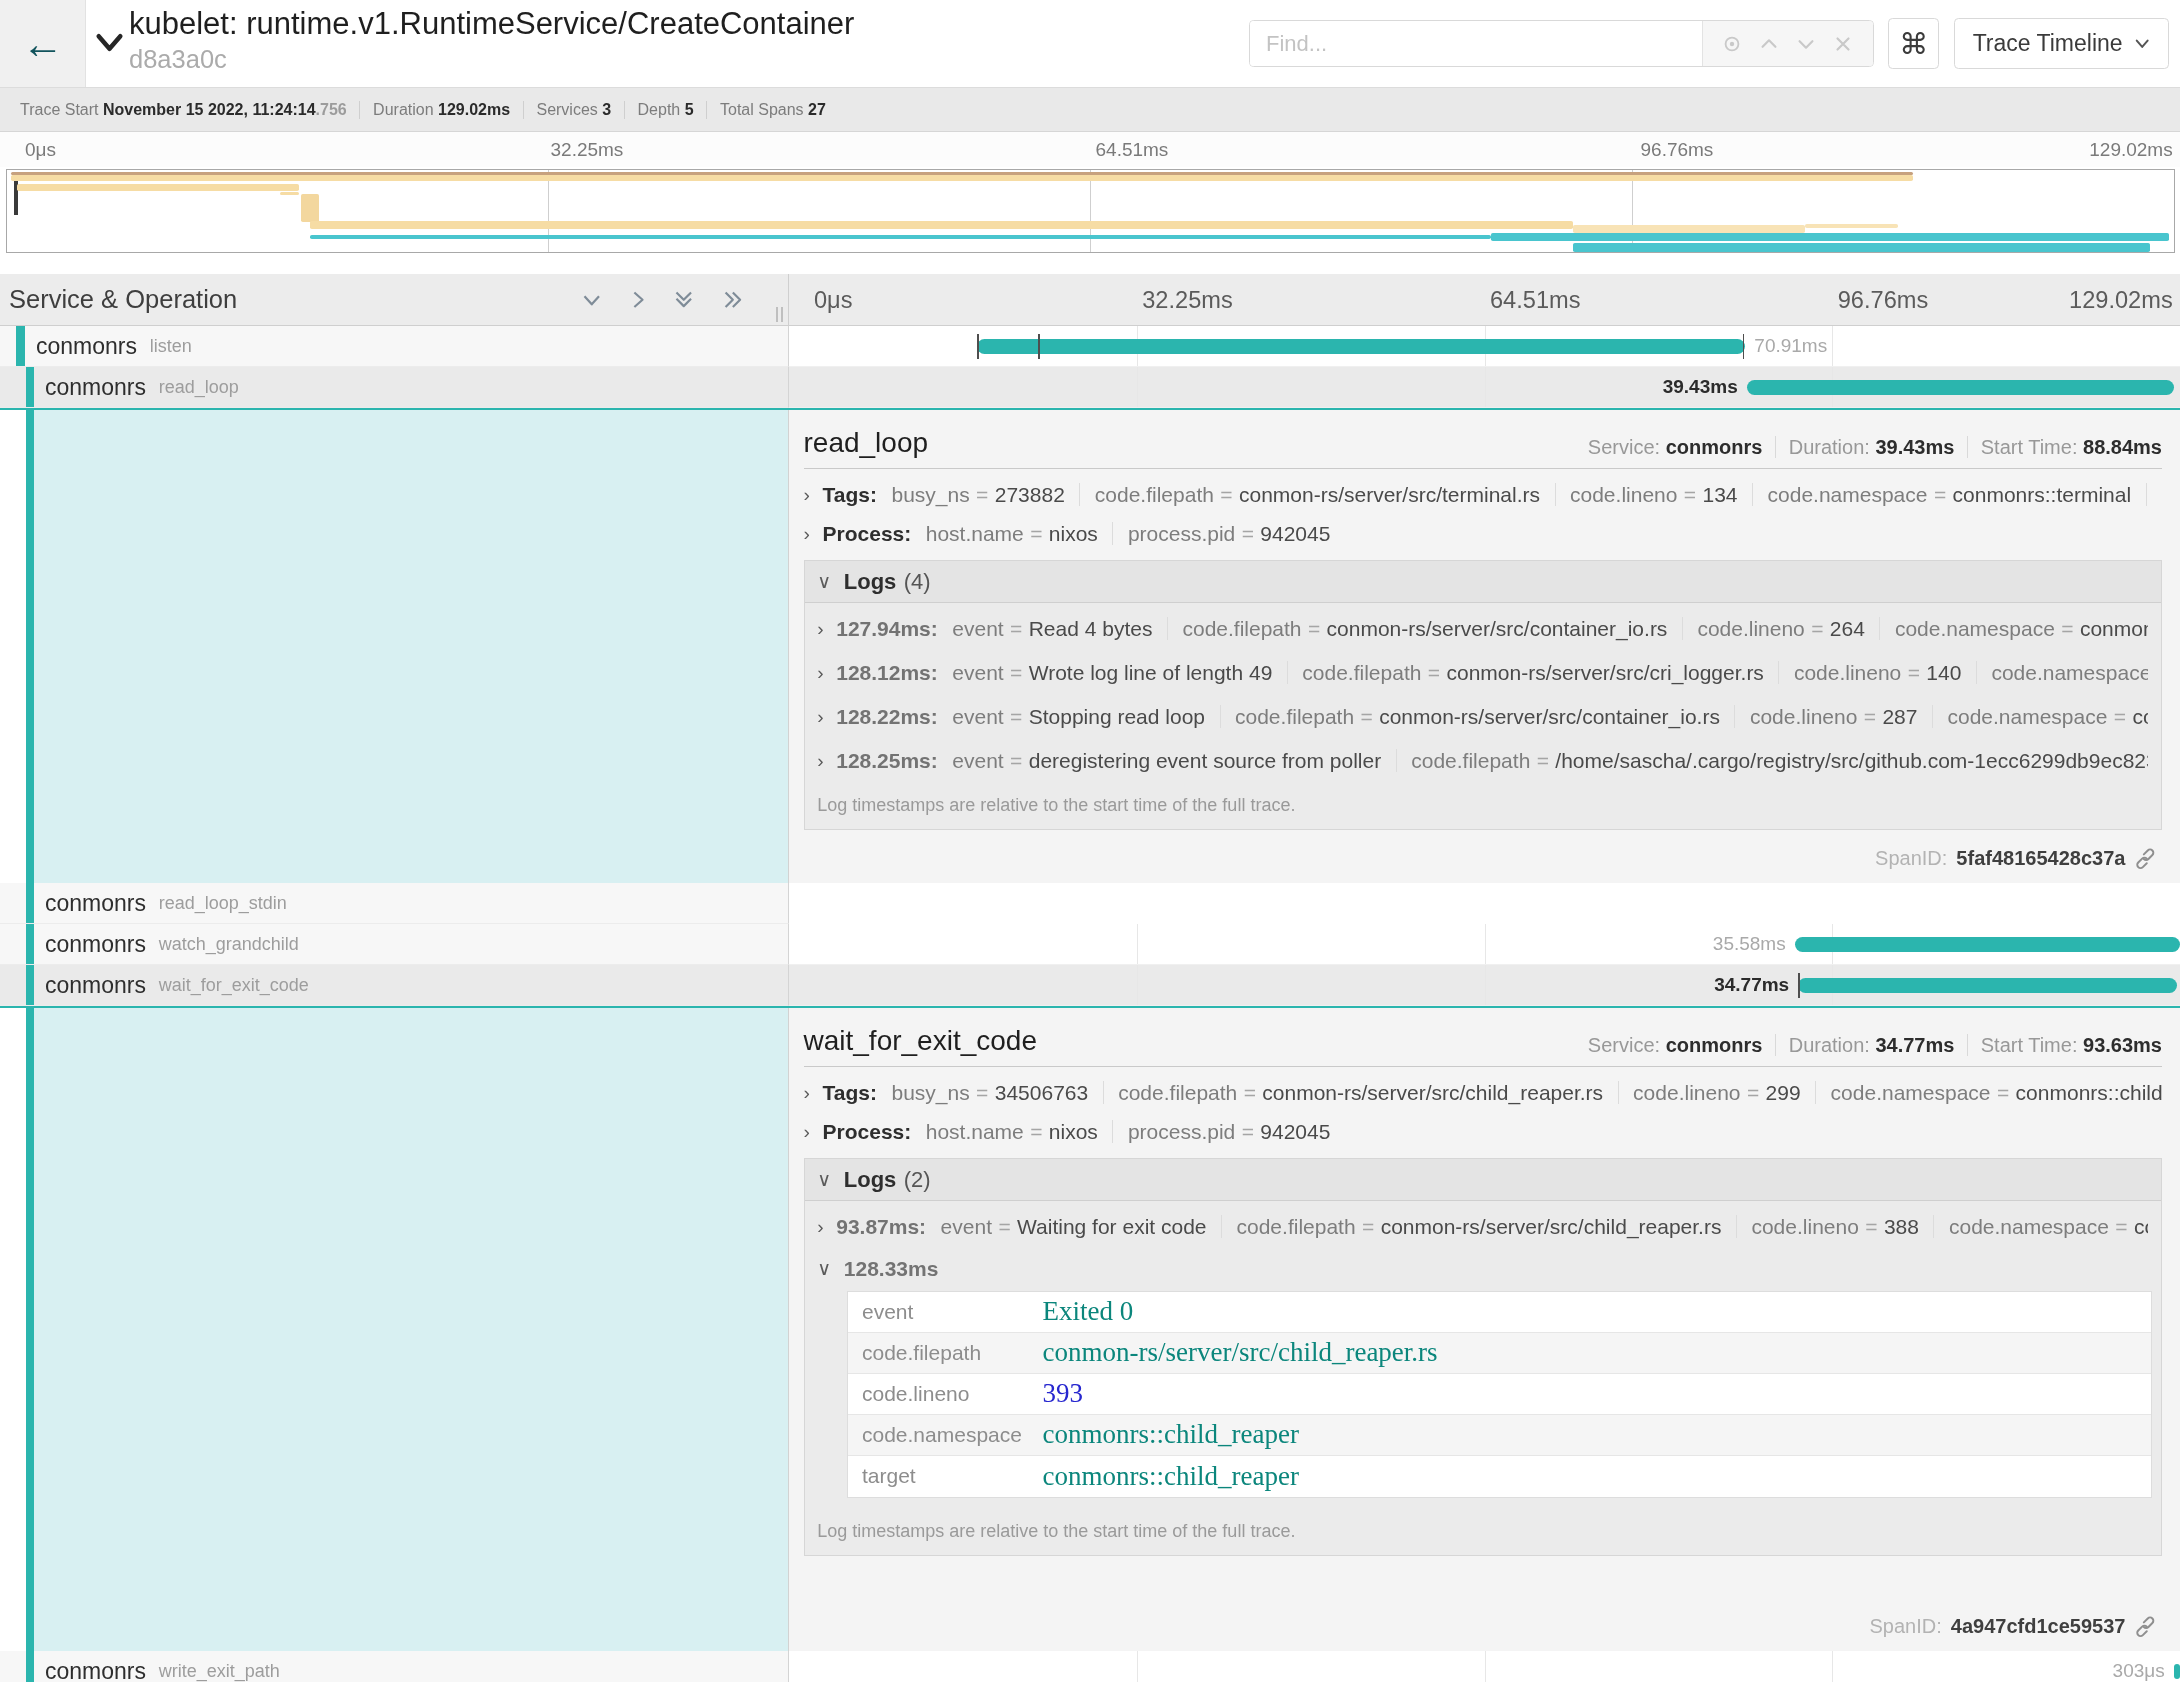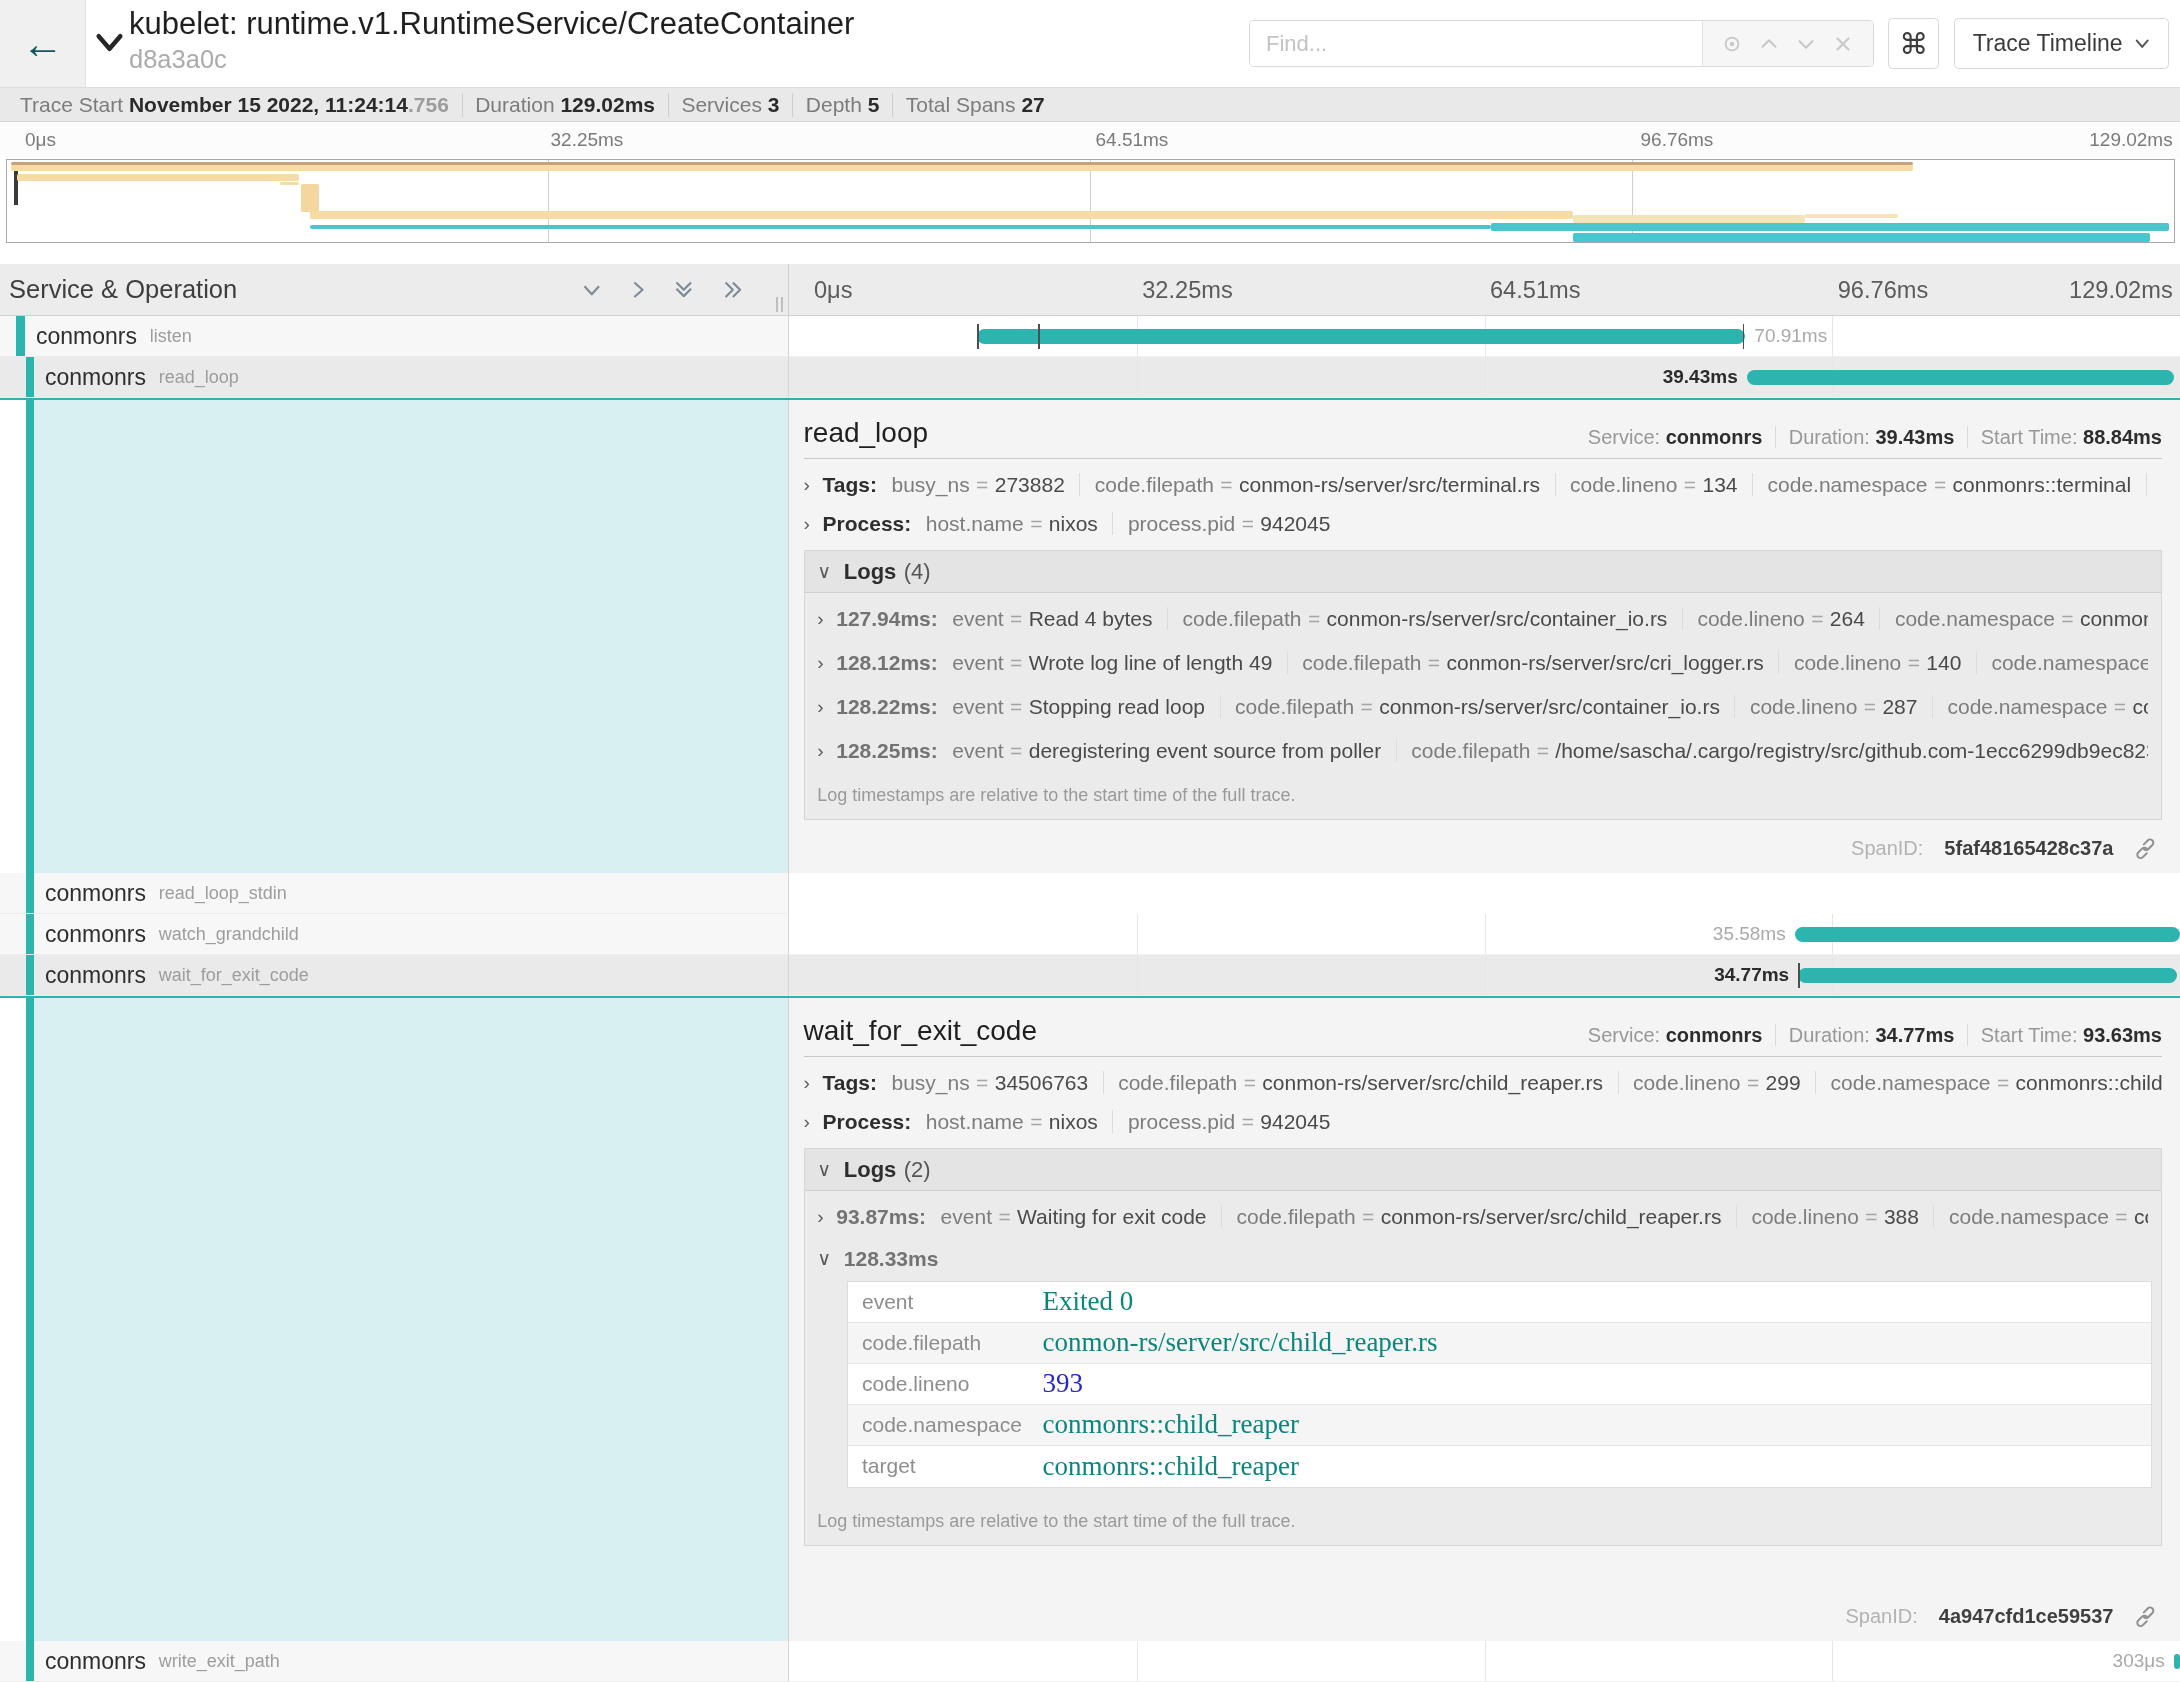--- a/index.html
+++ b/index.html
@@ -17,21 +17,21 @@
   .trace-id { position:absolute; left:129px; top:45px; font-size:25.5px; color:#ababab; }
   .controls { position:absolute; right:11px; top:18px; display:flex; align-items:center; gap:14.5px; }
   .find-wrap { display:flex; width:625px; height:47px; border:0.9px solid #d9d9d9; border-radius:4.5px; overflow:hidden; background:#fff; }
   .find-input { flex:1; border:none; outline:none; font-size:22px; padding:0 16.4px; color:#444; font-family:"Liberation Sans",sans-serif; }
   .find-input::placeholder { color:#c3c3c3; }
   .find-icons { width:171px; background:#f6f6f6; border-left:0.9px solid #e3e3e3; display:flex; align-items:center; justify-content:space-around; padding:0 11px; }
   .sq-btn { width:51px; height:51px; border:0.9px solid #d9d9d9; border-radius:4.5px; background:#fff; display:flex; align-items:center; justify-content:center; font-size:29px; color:#3b3b3b; }
   .tt-btn { height:51px; border:0.9px solid #d9d9d9; border-radius:4.5px; background:#fff; display:flex; align-items:center; gap:11px; padding:0 18px; font-size:23px; color:#3b3b3b; white-space:nowrap; }
 
   
-  .summary { height:35px; background:#e9e9e9; border-top:0.9px solid #dcdcdc; border-bottom:0.9px solid #d6d6d6; display:flex; align-items:center; font-size:21px; padding-left:7.3px; }
+  .summary { height:45px; background:#e9e9e9; border-top:0.9px solid #dcdcdc; border-bottom:0.9px solid #d6d6d6; display:flex; align-items:center; font-size:16px; padding-left:7.3px; }
   .sum-item { padding:0 12.7px; white-space:nowrap; }
   .sum-item + .sum-item { border-left:0.9px solid #cfcfcf; }
   .sum-k { color:#7c7c7c; }
   .sum-v { color:#2b2b2b; font-weight:bold; }
   .sum-frac { color:#9c9c9c; font-weight:bold; }
 
   
   .ticks { position:relative; font-size:19px; color:#7a7a7a; }
   .ticks-full { height:35px; background:#fcfcfc; }
   .ticks span { position:absolute; top:50%; transform:translateY(-50%); white-space:nowrap; }
@@ -103,21 +103,21 @@
   .log-time { color:#737373; margin-right:14.5px; flex:none; }
   .logs-foot { padding:9px 12.7px 12.7px; font-size:18px; color:#9a9a9a; }
   .log-ex-head { height:40px; display:flex; align-items:center; padding:0 12.7px; font-size:21px; }
   .kv-table { margin:1.8px 9px 11px 42px; background:#fff; border:0.9px solid #ddd; }
   .kv-row { display:flex; border-bottom:0.9px solid #e6e6e6; height:41px; align-items:center; }
   .kv-row:last-child { border-bottom:none; }
   .kv-row:nth-child(even) { background:#f5f5f5; }
   .kv-k { width:195px; padding-left:14.5px; font-size:21px; color:#8d8d8d; flex:none; }
   .kv-v { font-family:Liberation Serif, serif; font-size:27px; white-space:nowrap; }
   .kv-v.s { color:#0b867c; } .kv-v.n { color:#2727cf; }
-  .spanid-row { position:absolute; right:22px; bottom:12.7px; font-size:20px; color:#b3b3b3; display:flex; align-items:center; gap:21px;margin-top:20px; }
+  .spanid-row { position:absolute; right:22px; bottom:12.7px; font-size:20px; color:#b3b3b3; display:flex; align-items:center; gap:9px;margin-top:20px; }
   .sid-val { color:#3f3f3f; font-weight:bold; }
 
   .bottom-strip { height:2.7px; background:#f3f3f3; position:relative; }
   .bottom-strip i { position:absolute; left:25.5px; width:8.2px; top:0; bottom:0; background:var(--teal); display:block; }
 </style>
 </head>
 <body>
 
 <div class="app">
 

